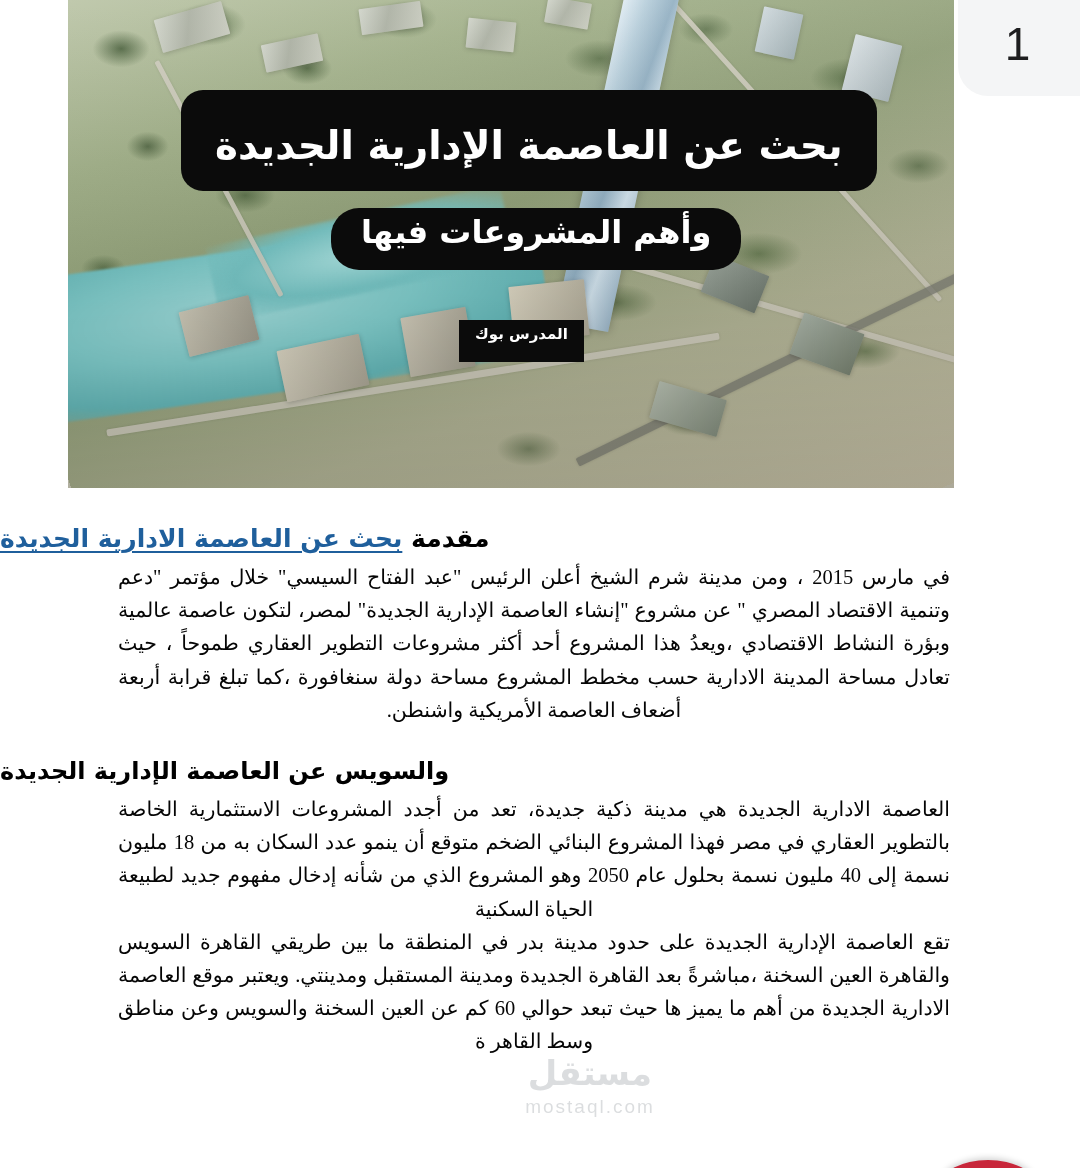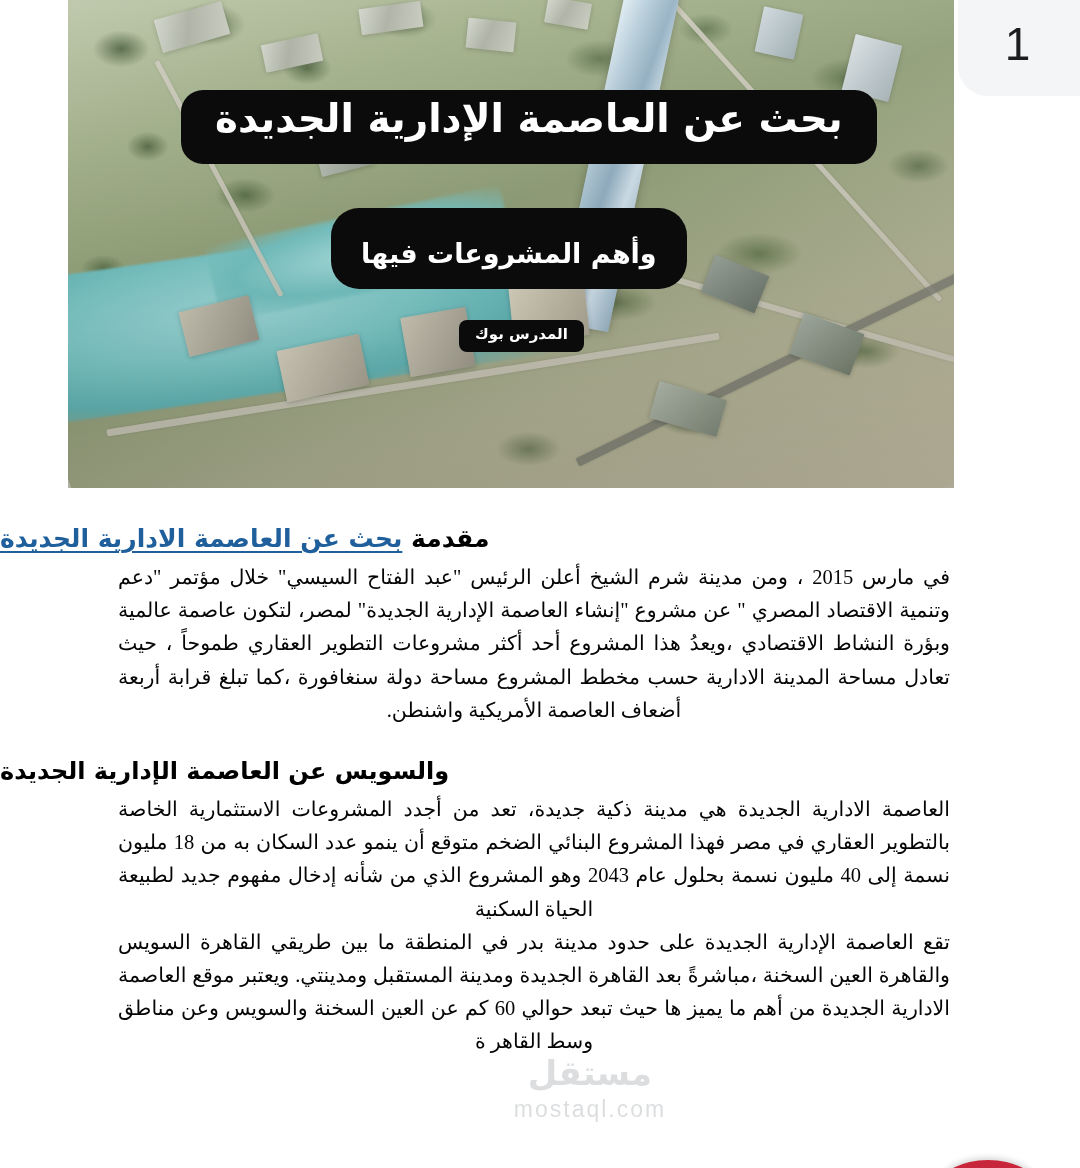--- a/index.html
+++ b/index.html
@@ -194,37 +194,37 @@
     font-weight: bold;
     text-align: center;
     z-index: 20;
     direction: rtl;
     white-space: nowrap;
     line-height: 1;
   }
   .hero-title-plate {
     left: 113px;
     top: 90px;
-    padding: 9px 34px 26px;
+    padding: 36px 34px 26px;
     border-radius: 22px;
     font-size: 39px;
     letter-spacing: 0px;
   }
   .hero-sub-plate {
     left: 263px;
     top: 208px;
-    padding: 32px 30px 22px;
+    padding: 8px 30px 22px;
     border-radius: 28px;
-    font-size: 27px;
+    font-size: 32px;
   }
   .hero-badge-plate {
     left: 391px;
     top: 320px;
-    padding: 7px 16px 10px;
-    border-radius: 8px;
+    padding: 7px 16px 20px;
+    border-radius: 0;
     font-size: 15px;
   }
 
   
   .doc {
     position: absolute;
     left: 0;
     top: 488px;
     width: 1080px;
     direction: rtl;
@@ -280,21 +280,21 @@
   .wm-ar {
     font-family: "DejaVu Sans", "Liberation Sans", sans-serif;
     font-size: 34px;
     font-weight: bold;
     color: #2f3b45;
     direction: rtl;
     line-height: 1;
   }
   .wm-en {
     font-family: "Liberation Sans", sans-serif;
-    font-size: 23px;
+    font-size: 19px;
     letter-spacing: 2px;
     color: #2f3b45;
     direction: ltr;
     margin-top: 6px;
   }
 
   
   .fab {
     position: absolute;
     right: 44px;
@@ -357,21 +357,21 @@
   <div class="doc">
 
     <h2 class="h-center h2-intro">
       <span class="lead">مقدمة </span><span class="link">بحث عن العاصمة الادارية الجديدة</span>
     </h2>
 
     <p class="body">في مارس 2015 ، ومن مدينة شرم الشيخ أعلن الرئيس "عبد الفتاح السيسي" خلال مؤتمر "دعم وتنمية الاقتصاد المصري " عن مشروع "إنشاء العاصمة الإدارية الجديدة" لمصر، لتكون عاصمة عالمية وبؤرة النشاط الاقتصادي ،ويعدُ هذا المشروع أحد أكثر مشروعات التطوير العقاري طموحاً ، حيث تعادل مساحة المدينة الادارية حسب  مخطط المشروع مساحة دولة سنغافورة ،كما تبلغ قرابة أربعة أضعاف العاصمة الأمريكية واشنطن.</p>
 
     <h2 class="h-center h2-plain">والسويس عن العاصمة الإدارية الجديدة</h2>
 
-    <p class="body">العاصمة الادارية الجديدة هي مدينة ذكية جديدة، تعد من أجدد المشروعات الاستثمارية الخاصة بالتطوير العقاري في مصر فهذا المشروع البنائي الضخم متوقع أن ينمو  عدد السكان به من 18 مليون نسمة إلى 40 مليون نسمة بحلول عام 2043 وهو  المشروع الذي من شأنه إدخال مفهوم جديد لطبيعة الحياة السكنية</p>
+    <p class="body">العاصمة الادارية الجديدة هي مدينة ذكية جديدة، تعد من أجدد المشروعات الاستثمارية الخاصة بالتطوير العقاري في مصر فهذا المشروع البنائي الضخم متوقع أن ينمو  عدد السكان به من 18 مليون نسمة إلى 40 مليون نسمة بحلول عام 2050 وهو  المشروع الذي من شأنه إدخال مفهوم جديد لطبيعة الحياة السكنية</p>
 
 
 
     <p class="body">تقع العاصمة الإدارية الجديدة على حدود مدينة بدر في المنطقة ما بين طريقي القاهرة السويس والقاهرة العين السخنة ،مباشرةً بعد القاهرة الجديدة ومدينة المستقبل ومدينتي. ويعتبر  موقع العاصمة الادارية الجديدة من أهم ما يميز ها حيث تبعد حوالي 60 كم عن العين السخنة والسويس وعن مناطق وسط القاهر ة</p>
   </div>
 
   <div class="watermark">
     <div class="wm-ar">مستقل</div>
     <div class="wm-en">mostaql.com</div>
   </div>

